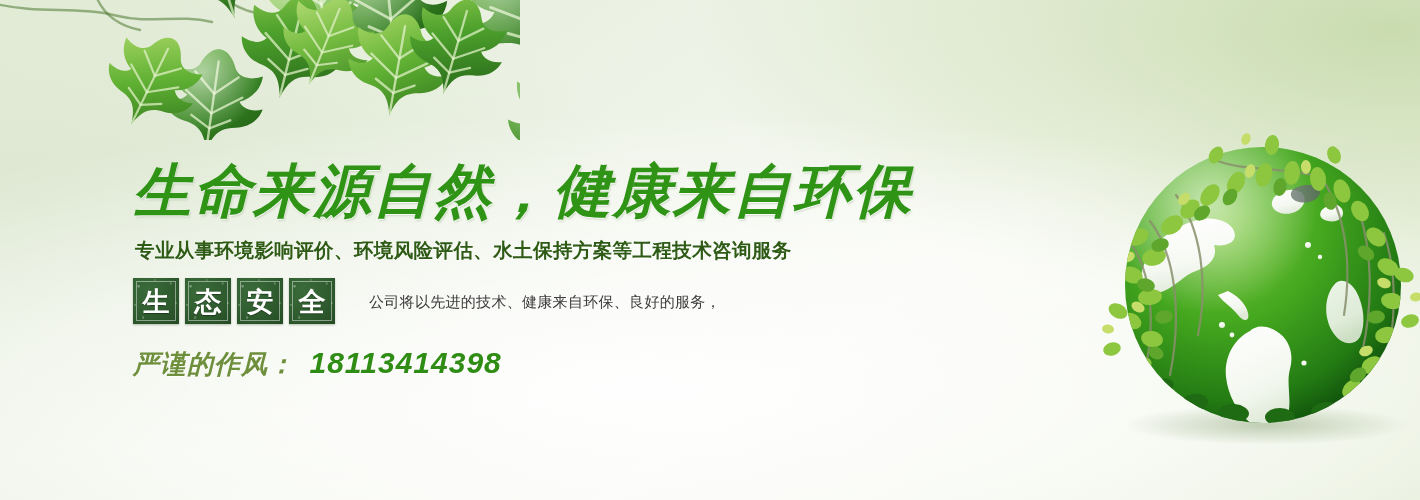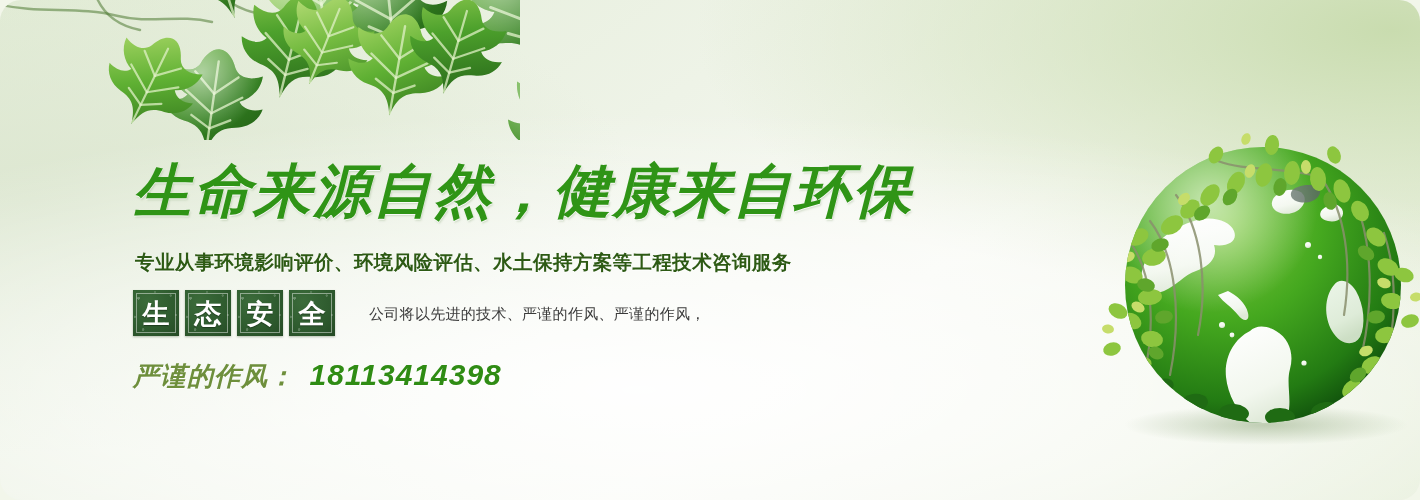--- a/index.html
+++ b/index.html
@@ -11,21 +11,20 @@
   }
 
   
   #banner{
     position:relative;width:1420px;height:500px;overflow:hidden;
     background:
       radial-gradient(120% 90% at 45% 78%, rgba(255,255,255,.95) 0%, rgba(255,255,255,.55) 34%, rgba(255,255,255,0) 62%),
       radial-gradient(70% 80% at 98% 6%,  #c9dcaf 0%, rgba(201,220,175,0) 70%),
       radial-gradient(60% 70% at 2% 40%,  #dde7d1 0%, rgba(221,231,209,0) 72%),
       linear-gradient(145deg,#e2ecd6 0%, #eef3e7 38%, #f6f8f1 62%, #e7efdb 100%);
-    border-radius: 21px;
   }
 
   
   .leafwrap{position:absolute;top:0;left:0;width:520px;height:140px;pointer-events:none;}
 
   
   .globewrap{position:absolute;right:-8px;top:125px;width:330px;height:330px;}
 
   
   .groundwrap{position:absolute;left:760px;bottom:0;width:660px;height:110px;pointer-events:none;}
@@ -36,21 +35,21 @@
   .headline{
     margin:0;
     font-size:58px;line-height:62px;
     font-weight:bold;font-style:italic;
     color:#2f9416;
     letter-spacing:2px;
     white-space:nowrap;
     text-shadow:0 1px 0 rgba(255,255,255,.85), 1px 2px 2px rgba(120,150,100,.28);
   }
   .subtitle{
-    margin:28px 0 0 2px;
+    margin:16px 0 0 2px;
     font-size:19.5px;line-height:24px;
     font-weight:bold;
     color:#2d5a14;
     letter-spacing:.4px;
     white-space:nowrap;
     text-shadow:0 1px 0 rgba(255,255,255,.8);
   }
 
   
   .midrow{display:flex;align-items:center;margin-top:16px;}
@@ -504,21 +503,21 @@
         </div>
         <div class="seal">
           <span>安</span>
         </div>
         <div class="seal">
           <span>全</span>
         </div>
       </div>
 
       <div class="para">
-        <p>公司将以先进的技术、严谨的作风、严谨的作风，</p>
+        <p>公司将以先进的技术、健康来自环保、良好的服务，</p>
       </div>
 
     </div>
 
     <div class="hotline">
       <span class="label">严谨的作风：</span>
       <span class="number">18113414398</span>
     </div>
 
   </div>

